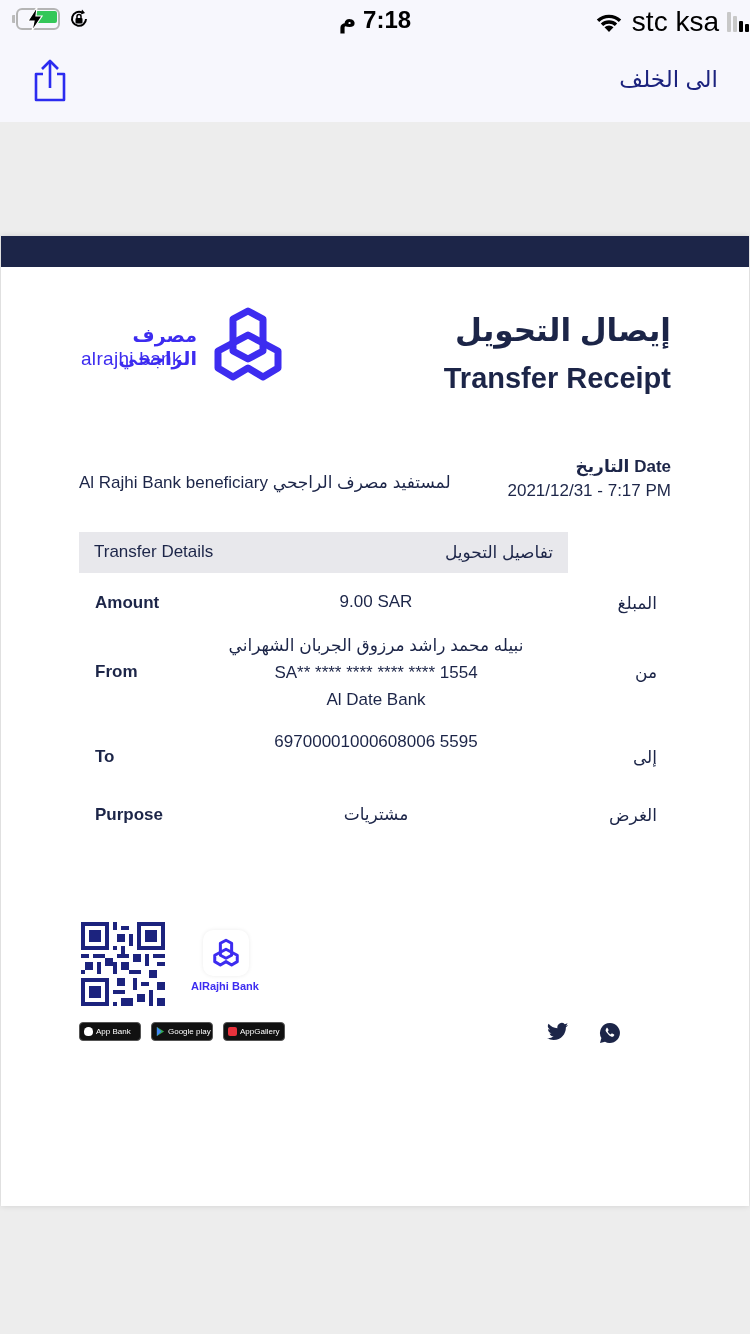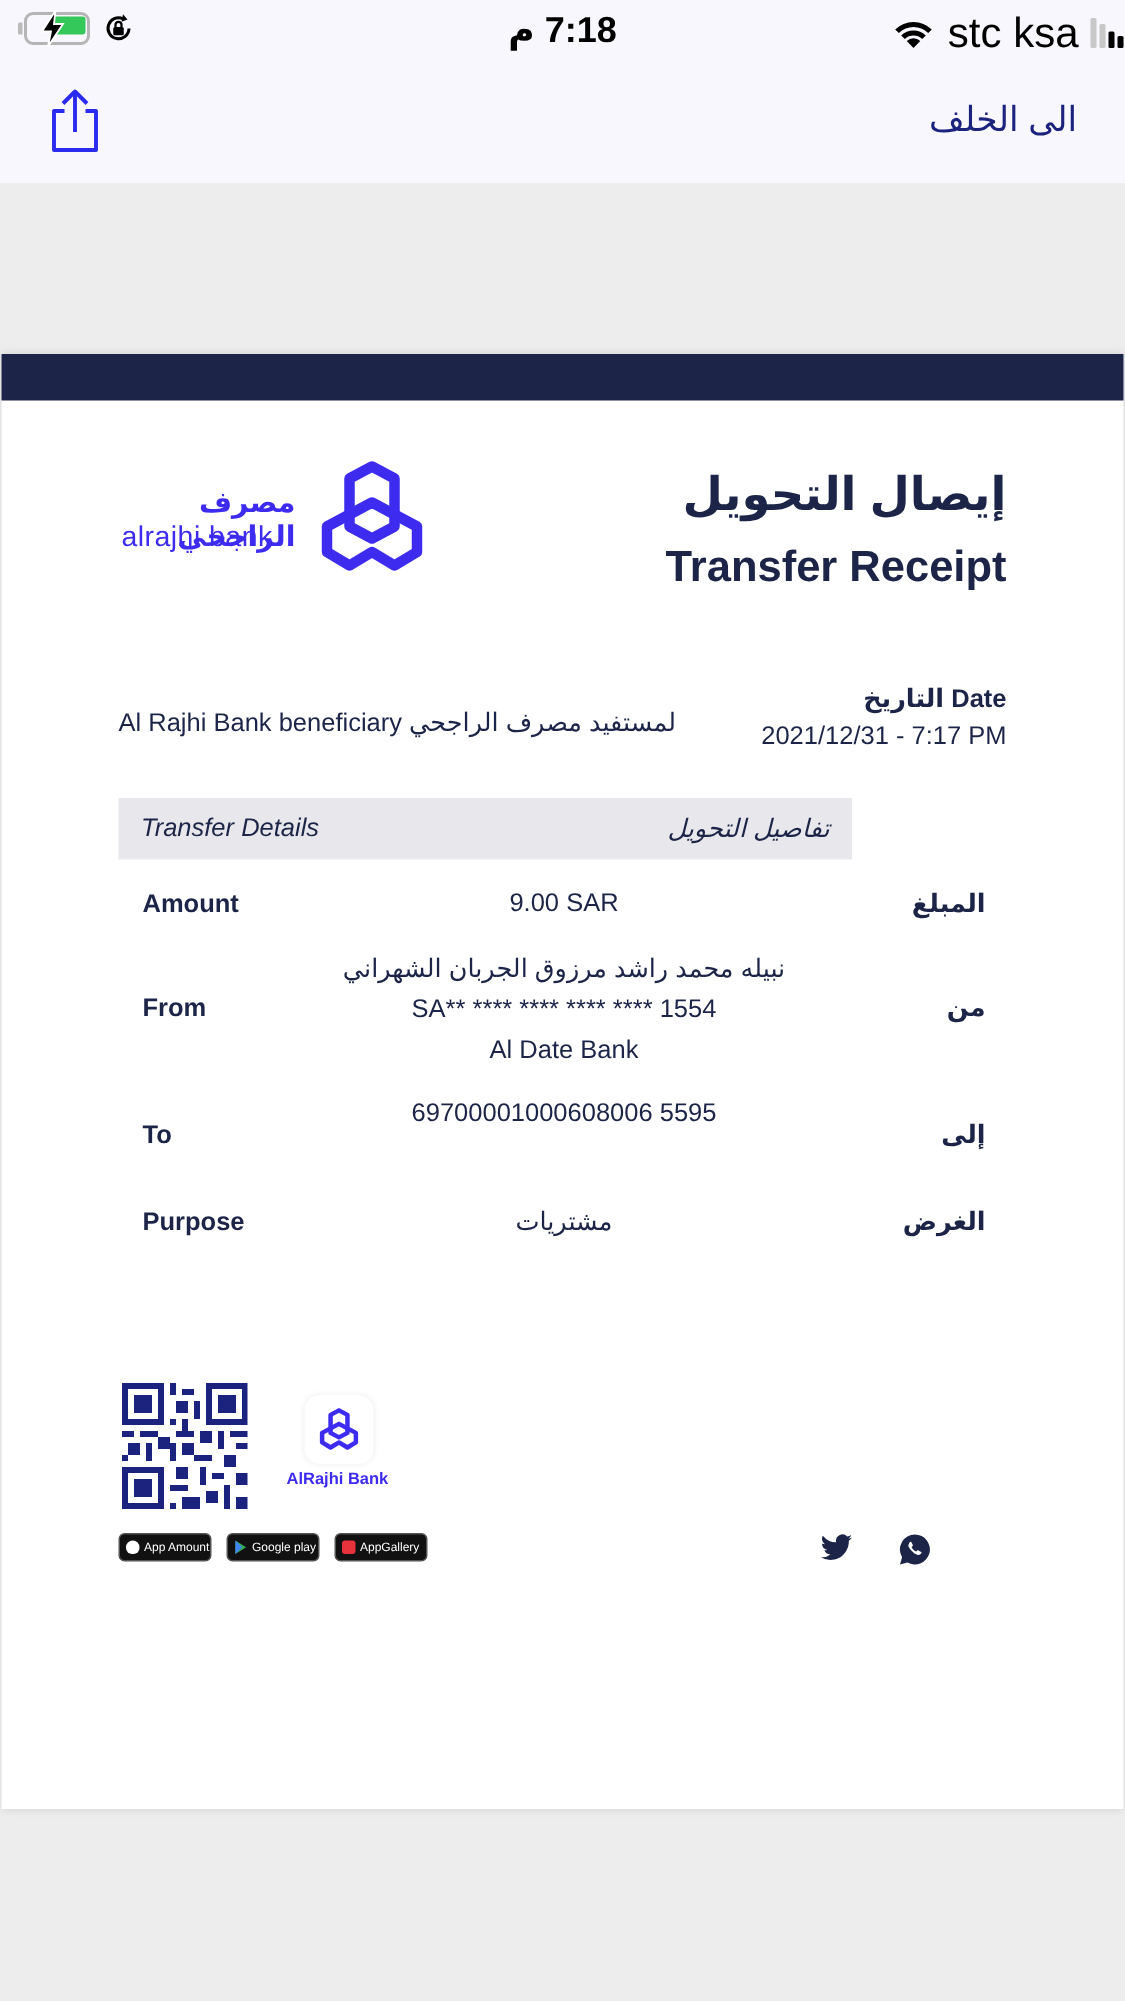--- a/index.html
+++ b/index.html
@@ -33,27 +33,27 @@
   .logo-en { position: absolute; left: 2px; top: 42px; font-size: 19px; color: #3d2cf0; letter-spacing: 0.3px; }
   .logo-mark { position: absolute; left: 129px; top: 0; }
 
   .title-ar { position: absolute; right: 78px; top: 76px; font-size: 31px; font-weight: bold; color: #1c2548; direction: rtl; text-align: center; }
   .title-en { position: absolute; right: 78px; top: 126px; font-size: 29px; font-weight: bold; color: #1c2548; }
 
   .beneficiary { position: absolute; left: 78px; top: 236px; font-size: 17px; color: #1c2548; white-space: nowrap; }
   .date-label { position: absolute; right: 78px; top: 220px; font-size: 17px; font-weight: bold; color: #1c2548; white-space: nowrap; }
   .date-value { position: absolute; right: 78px; top: 245px; font-size: 17px; color: #1c2548; white-space: nowrap; }
 
-  .details-header { position: absolute; left: 78px; top: 296px; width: 489px; height: 41px; background: #e8e8ec; font-style: italic; }
+  .details-header { position: absolute; left: 78px; top: 296px; width: 489px; height: 41px; background: #e8e8ec; }
   .details-header .en { position: absolute; left: 15px; top: 10px; font-size: 17px; color: #1c2548; }
   .details-header .ar { position: absolute; right: 15px; top: 10px; font-size: 17px; color: #1c2548; direction: rtl; }
 
   .row { position: absolute; left: 78px; width: 594px; }
   .row .lbl-en { position: absolute; left: 16px; font-size: 17px; font-weight: bold; color: #1c2548; }
-  .row .lbl-ar { position: absolute; right: 16px; font-size: 17px; font-weight: bold; color: #1c2548; direction: rtl; }
+  .row .lbl-ar { position: absolute; right: 16px; font-size: 17px; font-weight: normal; color: #1c2548; direction: rtl; }
   .row .val { position: absolute; left: 110px; right: 110px; text-align: center; font-size: 17px; color: #1c2548; line-height: 27px; }
   .row .val div { white-space: nowrap; }
 
   .footer-left { position: absolute; left: 78px; top: 684px; width: 220px; height: 130px; }
   .qr { position: absolute; left: 2px; top: 2px; width: 84px; height: 84px; }
   .app-icon { position: absolute; left: 124px; top: 10px; width: 46px; height: 46px; background: #fff; border-radius: 10px; box-shadow: 0 0 4px rgba(0,0,0,0.08); display: flex; align-items: center; justify-content: center; }
   .app-name { position: absolute; left: 112px; top: 60px; font-size: 11px; font-weight: bold; color: #3d2cf0; white-space: nowrap; }
   .stores { position: absolute; left: 0; top: 102px; display: flex; gap: 10px; }
   .store { width: 62px; height: 19px; background: #111; border-radius: 4px; border: 1px solid #555; color: #fff; font-size: 8px; display: flex; align-items: center; gap: 3px; padding-left: 4px; white-space: nowrap; cursor: pointer; }
   .store .ic { width: 9px; height: 9px; display: inline-block; }
@@ -191,21 +191,21 @@
           <g fill="none" stroke="#3d2cf0" stroke-width="8" stroke-linejoin="round">
             <path d="M40 5 L55 13 V45 L40 53 L25 45 V13 Z"></path>
             <path d="M40 29 L55 37 L70 45 V62 L55 71 L40 62 L25 71 L10 62 V45 L25 37 Z"></path>
           </g>
         </svg>
     </div>
     <div class="app-name">AlRajhi Bank</div>
     <div class="stores">
       <div class="store">
         <span class="ic" style="background:#fff;border-radius:50% 50% 45% 45%;"></span>
-        <span>App Amount</span>
+        <span>App Bank</span>
       </div>
       <div class="store">
         <svg class="ic" viewBox="0 0 10 10">
             <path d="M1 0 L9 5 L1 10 Z" fill="#34a853"></path>
             <path d="M1 0 L6 5 L1 10 Z" fill="#4285f4"></path>
           </svg>
         <span>Google play</span>
       </div>
       <div class="store">
         <span class="ic" style="background:#e8323c;border-radius:2px;"></span>

